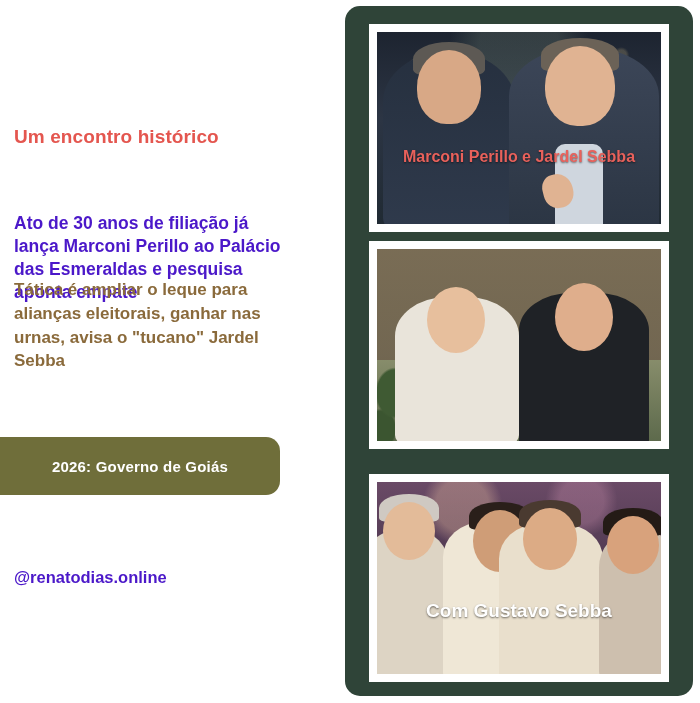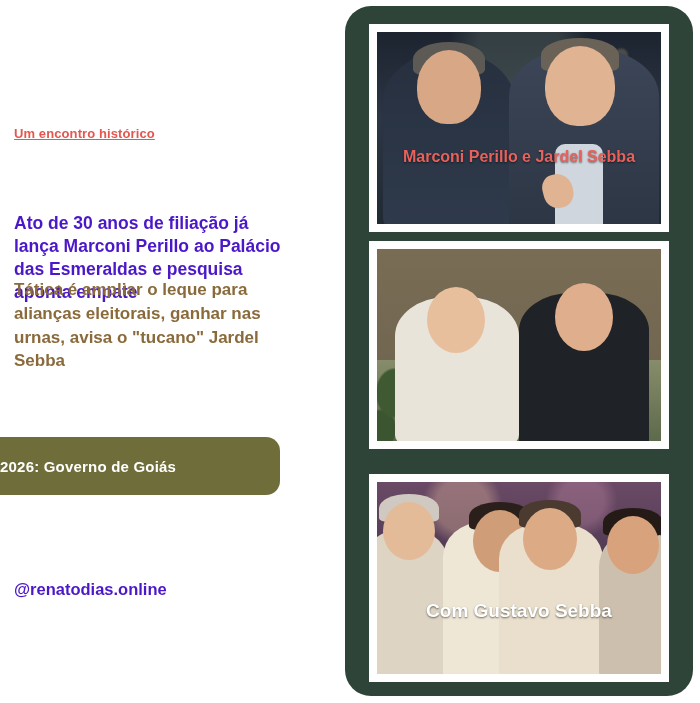--- a/index.html
+++ b/index.html
@@ -29,25 +29,24 @@
     width: 340px;
     height: 703px;
     padding: 0;
   }
 
   .kicker {
     position: absolute;
     left: 14px;
     top: 126px;
     width: 300px;
-    font-size: 13px;
+    font-size: 19px;
     font-weight: bold;
     color: #e4564f;
     letter-spacing: 0.1px;
-    text-decoration: underline;
   }
 
   .headline {
     position: absolute;
     left: 14px;
     top: 168px;
     width: 282px;
     font-size: 17.5px;
     font-weight: bold;
     color: #4b18c9;
@@ -68,20 +67,21 @@
   .badge {
     position: absolute;
     left: 0px;
     top: 437px;
     width: 280px;
     height: 58px;
     background: #6f6e3a;
     border-radius: 0 14px 14px 0;
     display: flex;
     align-items: center;
+    justify-content: center;
   }
   .badge-label {
     color: #ffffff;
     font-size: 15px;
     font-weight: bold;
     letter-spacing: 0.2px;
   }
 
   .handle {
     position: absolute;
@@ -93,21 +93,21 @@
   }
 
   
   .photo-frame {
     position: absolute;
     left: 345px;
     top: 6px;
     width: 348px;
     height: 690px;
     background: #2f4438;
-    border-radius: 26px;
+    border-radius: 15px;
   }
 
   .photo-card {
     position: absolute;
     left: 24px;
     width: 300px;
     background: #ffffff;
     padding: 8px;
     box-sizing: border-box;
   }
@@ -290,21 +290,21 @@
     <div class="kicker" style="color: rgb(228, 86, 79);">Um encontro histórico</div>
 
     <div class="headline" style="color: rgb(75, 24, 201); margin-top: 44px;">Ato de 30 anos de filiação já lança Marconi Perillo ao Palácio das Esmeraldas e pesquisa aponta empate</div>
 
     <div class="subhead" style="color: rgb(138, 106, 59);">Tática é ampliar o leque para alianças eleitorais, ganhar nas urnas, avisa o "tucano" Jardel Sebba</div>
 
     <div class="badge" style="background: rgb(111, 110, 58);">
       <span class="badge-label">2026: Governo de Goiás</span>
     </div>
 
-    <div class="handle" style="color: rgb(75, 24, 201); margin-top: 12px;">@renatodias.online</div>
+    <div class="handle" style="color: rgb(75, 24, 201);">@renatodias.online</div>
   </div>
 
   <div class="photo-frame" style="background: rgb(47, 68, 56);">
 
     <div class="photo-card p1">
       <div class="photo-inner ph1">
         <div class="bg-lights"></div>
         <div class="man-a"></div>
         <div class="hair-a"></div>
         <div class="head-a"></div>

